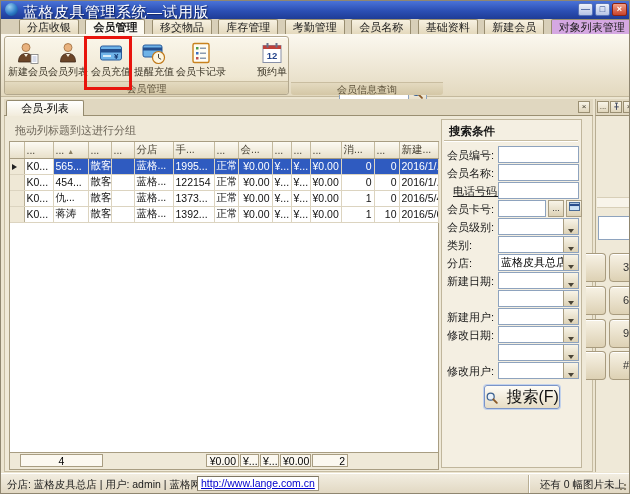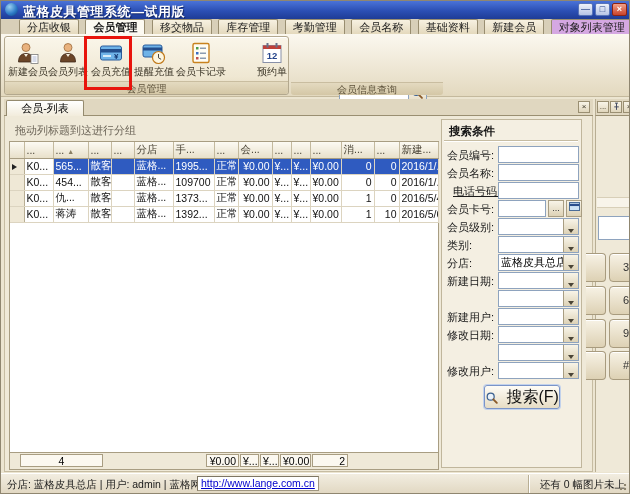--- a/index.html
+++ b/index.html
@@ -7,21 +7,21 @@
   #app{position:relative;width:630px;height:494px;overflow:hidden;
        font-family:"Liberation Sans","DejaVu Sans",sans-serif;
        background:#ECE5D1;border:1px solid #8F8670;}
   .abs{position:absolute;}
 
   
   #titlebar{left:0;top:0;width:630px;height:18px;
     background:linear-gradient(180deg,#4A73D8,#2B4FB4 55%,#1E3C96);color:#fff;}
   #appicon{left:4px;top:2px;width:13px;height:13px;border-radius:50%;
     background:radial-gradient(circle at 35% 30%,#9CD0F0,#2E7CC8 55%,#0A3C78);}
-  #wtitle{left:22px;top:2px;font-size:13px;font-weight:bold;letter-spacing:.5px;
+  #wtitle{left:22px;top:2px;font-size:15px;font-weight:normal;letter-spacing:.5px;
     text-shadow:1px 1px 1px #12245E;white-space:nowrap;}
   .wbtn{top:2px;width:15px;height:13px;font-size:9px;line-height:11px;text-align:center;
     border:1px solid #5874B8;border-radius:2px;color:#17357E;
     background:linear-gradient(#EEF2FA,#B6C4E6);cursor:default;}
   .wbtn.close{background:linear-gradient(#F2A088,#C8422A);border-color:#8C2414;color:#fff;font-weight:bold;}
 
   
   #tabrow{left:0;top:18px;width:630px;height:15px;background:#D8CFB8;padding-left:18px;white-space:nowrap;}
   .mtab{display:inline-block;height:15px;line-height:14px;padding:0 7px;font-size:11px;color:#1A1A1A;
     border:1px solid #988D70;border-bottom:none;border-radius:2px 2px 0 0;margin-right:2px;
@@ -309,21 +309,21 @@
         <td class="r">0</td>
         <td>2016/1/...</td>
       </tr>
       <tr>
         <td class="ind"></td>
         <td>K0...</td>
         <td>454...</td>
         <td>散客</td>
         <td></td>
         <td>蓝格...</td>
-        <td>109700</td>
+        <td>122154</td>
         <td>正常</td>
         <td class="r">¥0.00</td>
         <td class="r">¥...</td>
         <td class="r">¥...</td>
         <td class="r">¥0.00</td>
         <td class="r">0</td>
         <td class="r">0</td>
         <td>2016/1/...</td>
       </tr>
       <tr>

